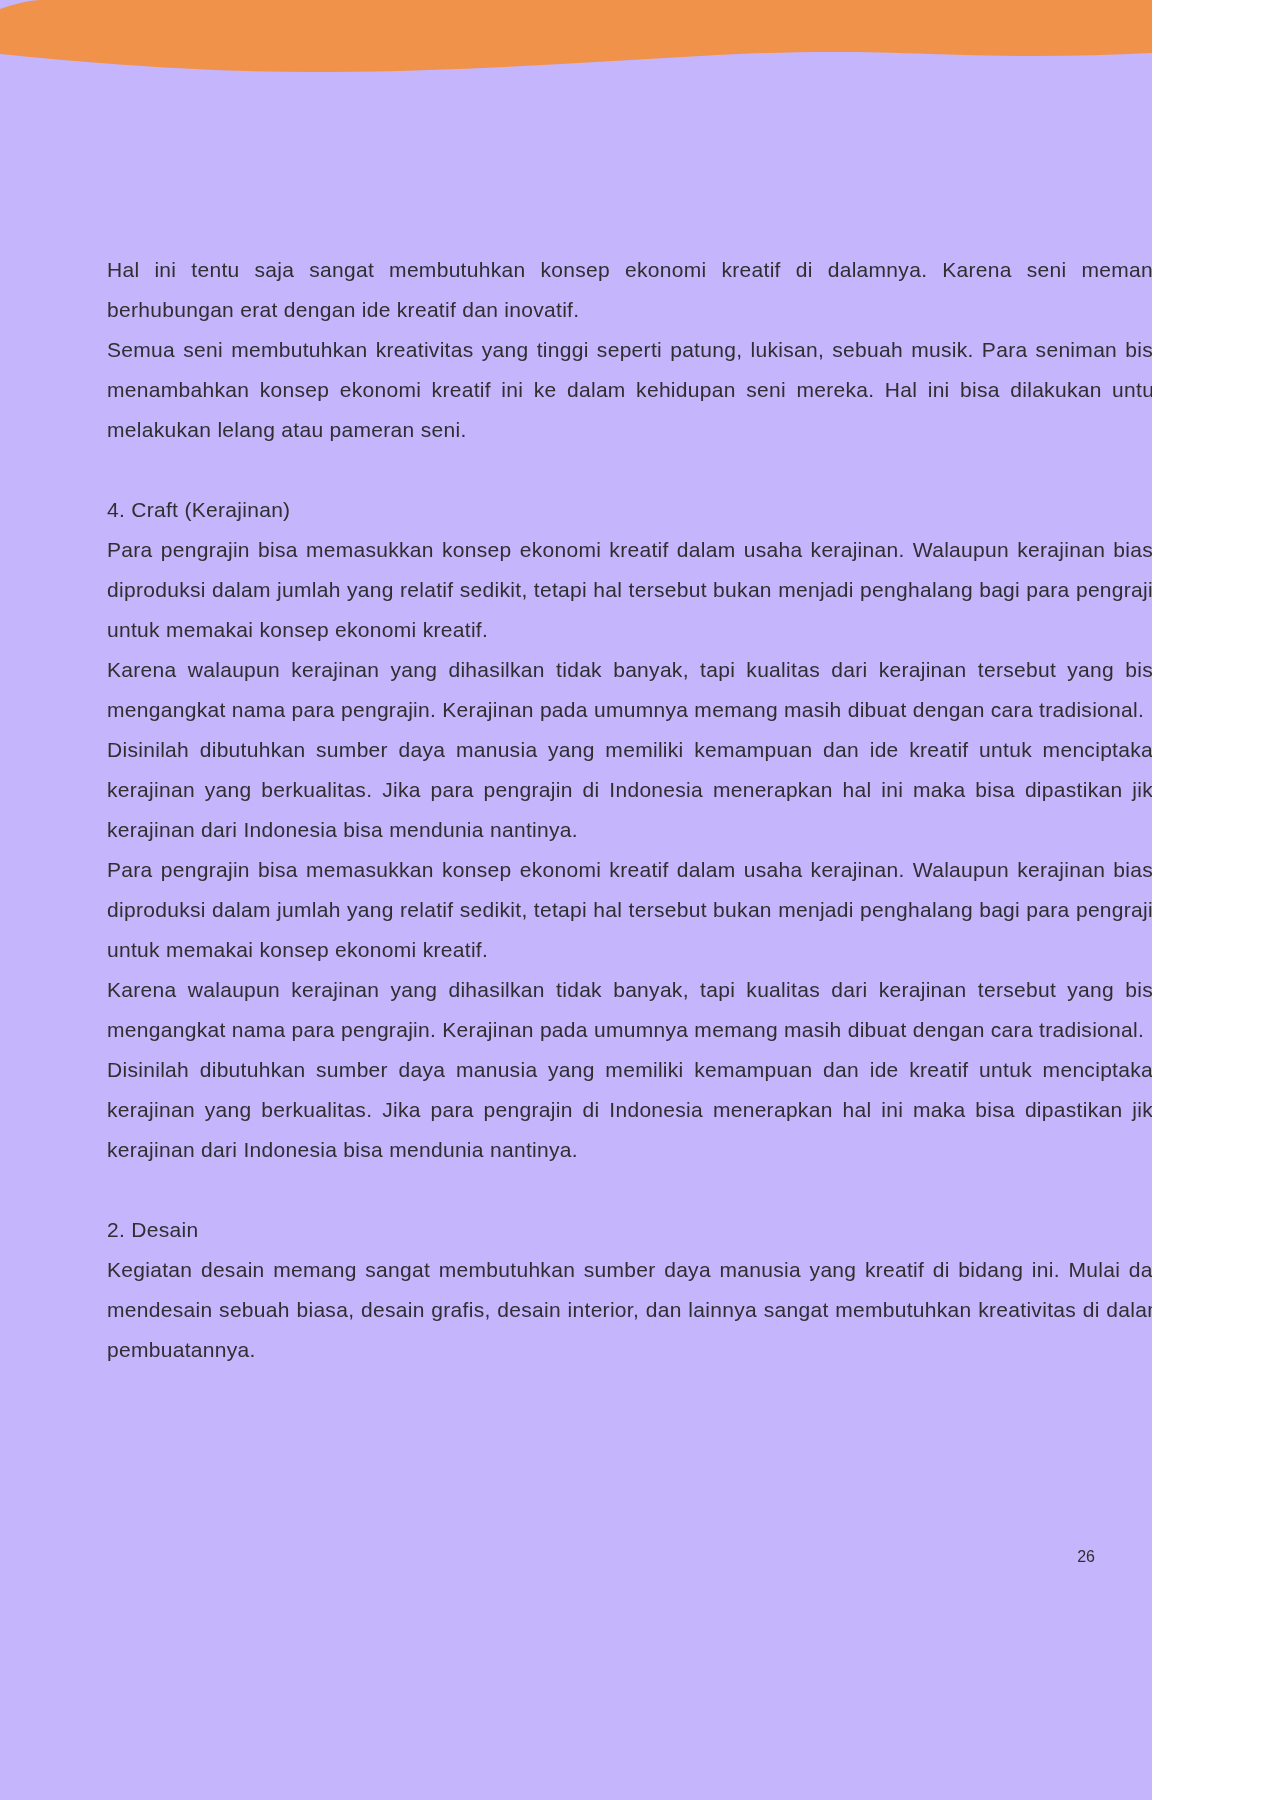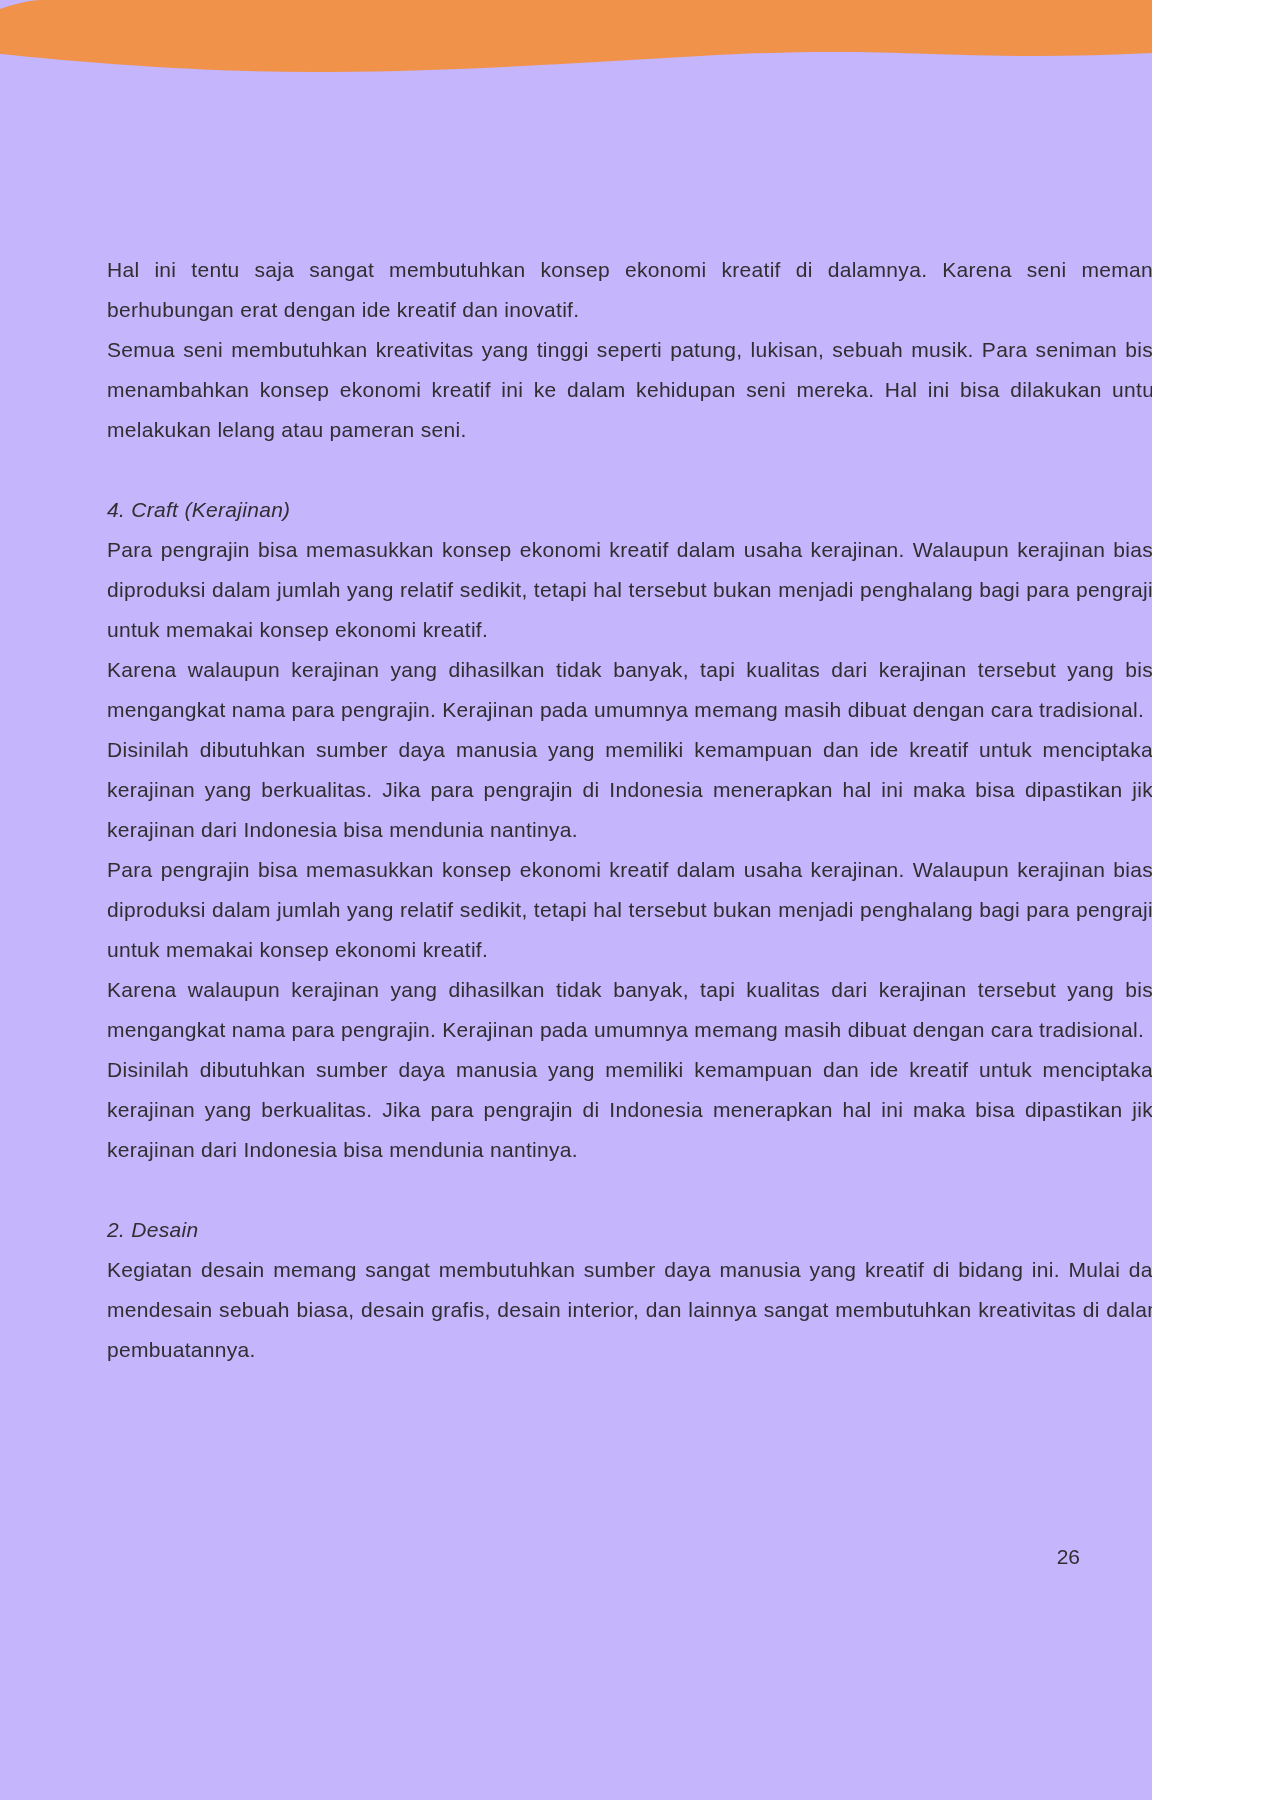--- a/index.html
+++ b/index.html
@@ -26,27 +26,26 @@
     font-size: 21px;
     line-height: 40px;
     letter-spacing: 0.3px;
     color: #2f2f2f;
     text-align: justify;
   }
   .content p { margin: 0; }
   .content .heading {
     margin-top: 40px;
     text-align: left;
-    font-style: italic;
   }
   .page-number {
     position: absolute;
     top: 1537px;
-    right: 72px;
-    font-size: 21px;
+    right: 57px;
+    font-size: 16px;
     line-height: 40px;
     color: #2f2f2f;
   }
 </style>
 </head>
 <body>
 
 <div class="page">
 
   <svg class="wave" viewBox="0 0 1272 80" preserveAspectRatio="none" aria-hidden="true">

